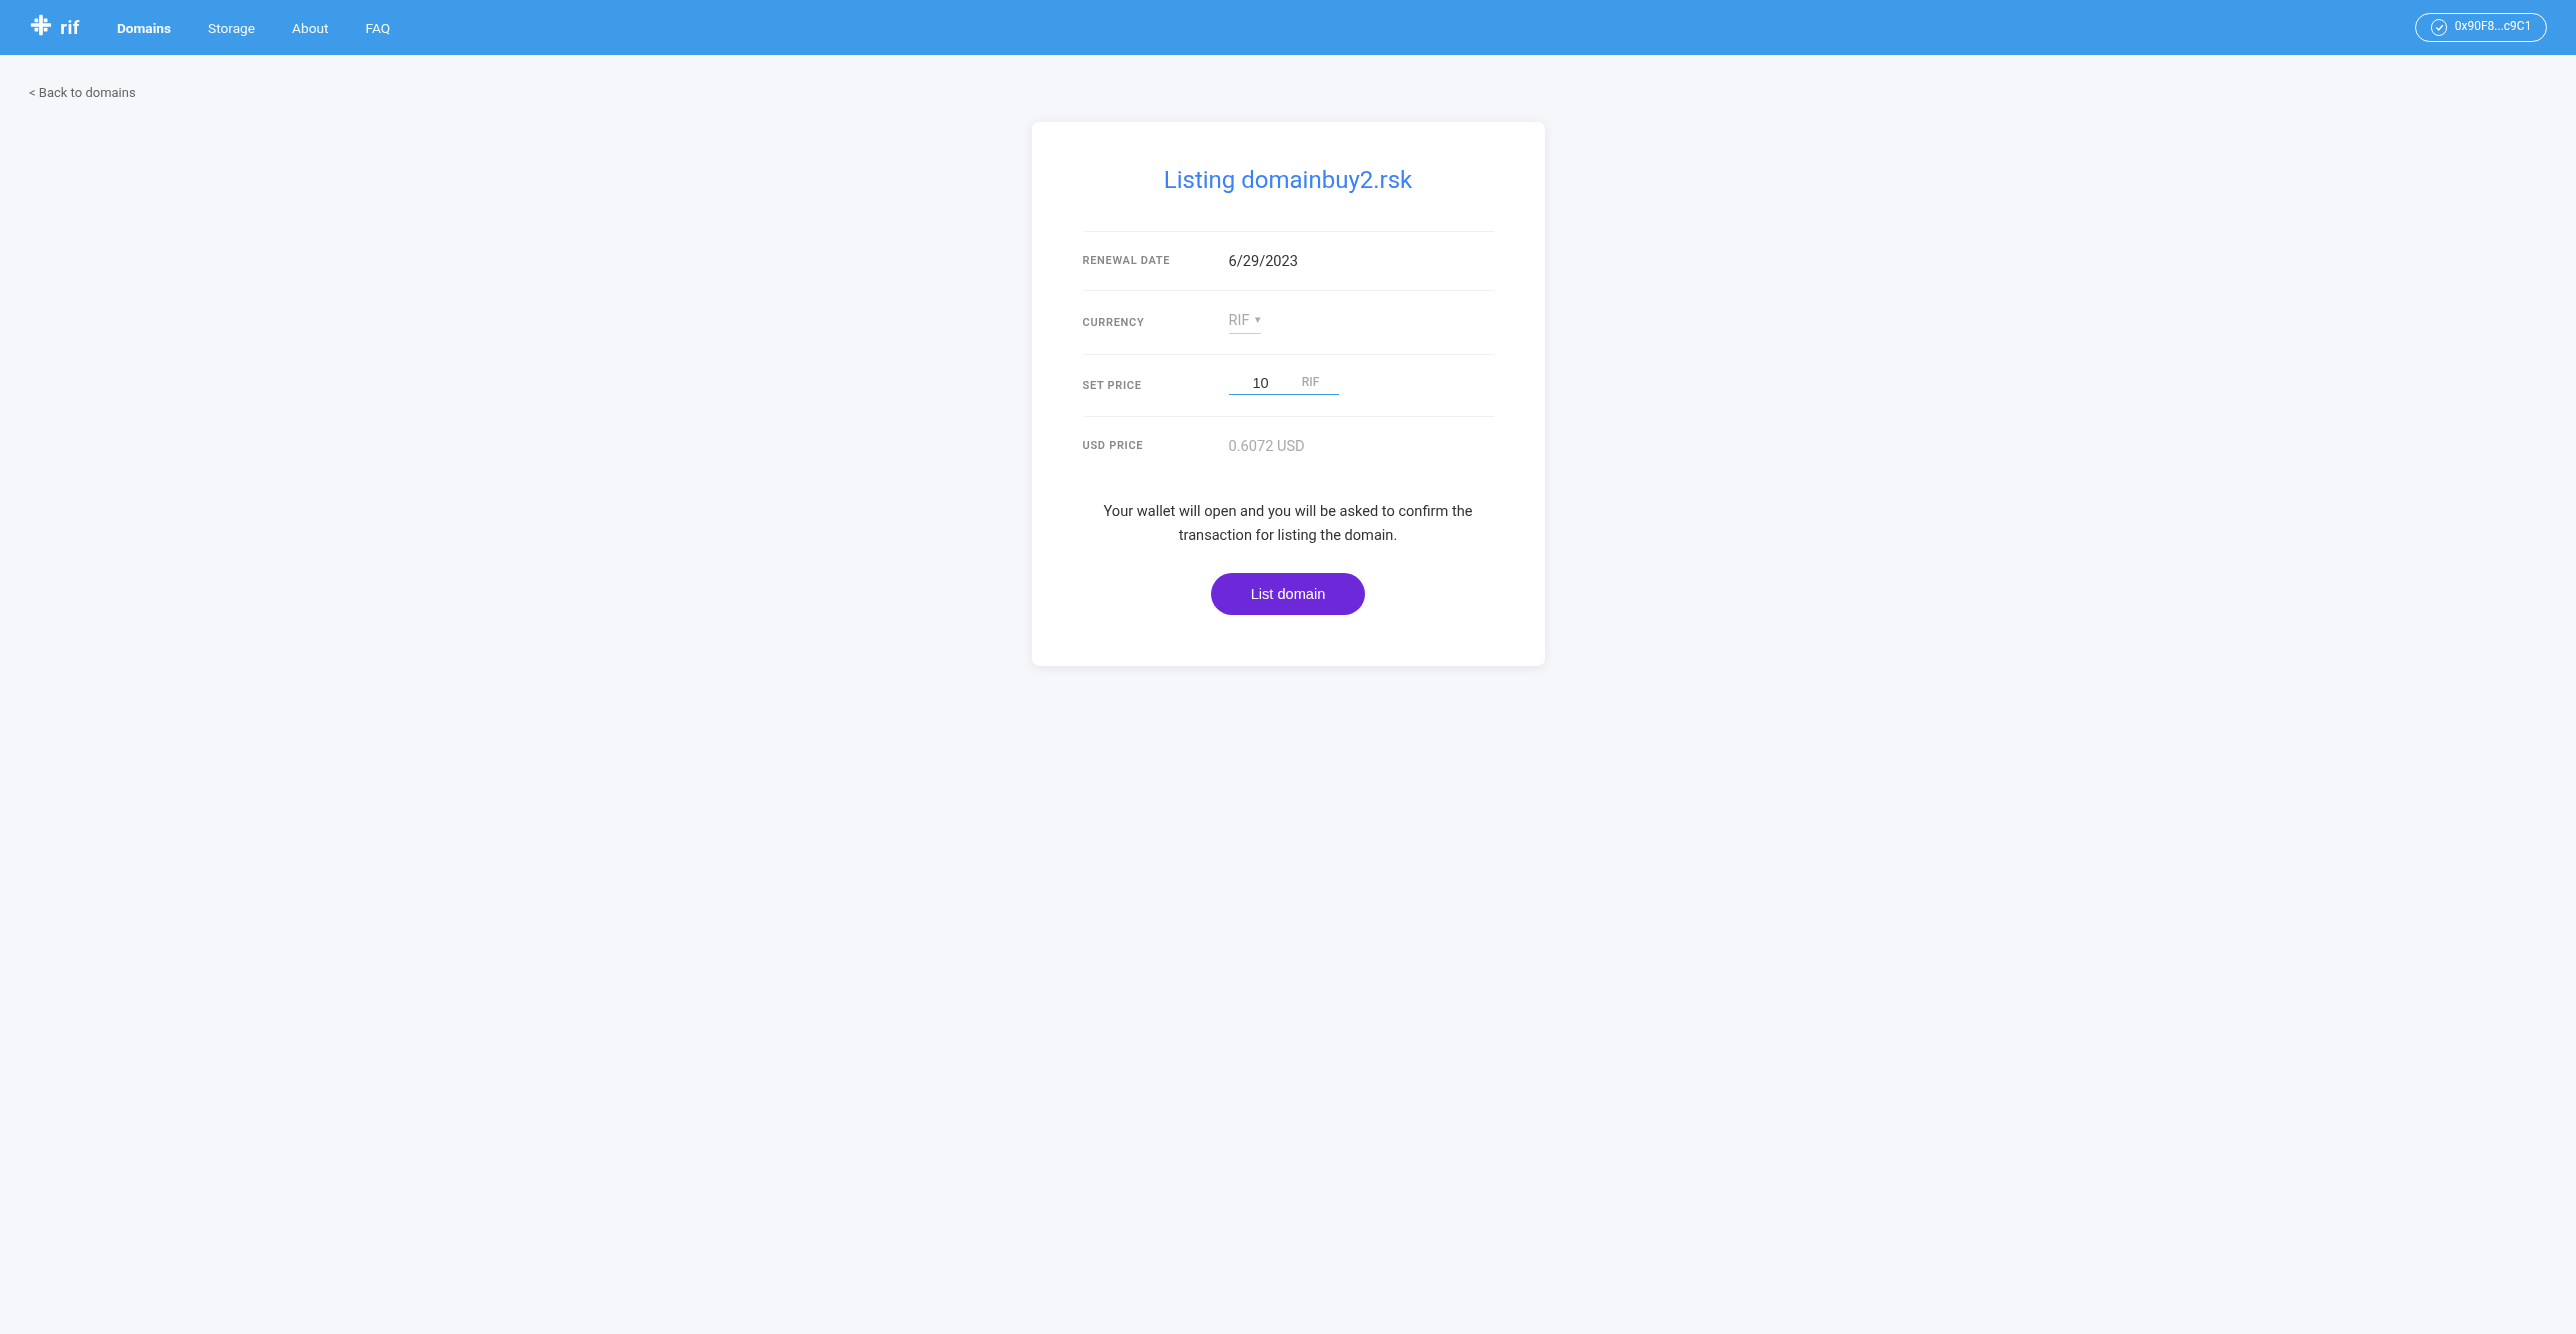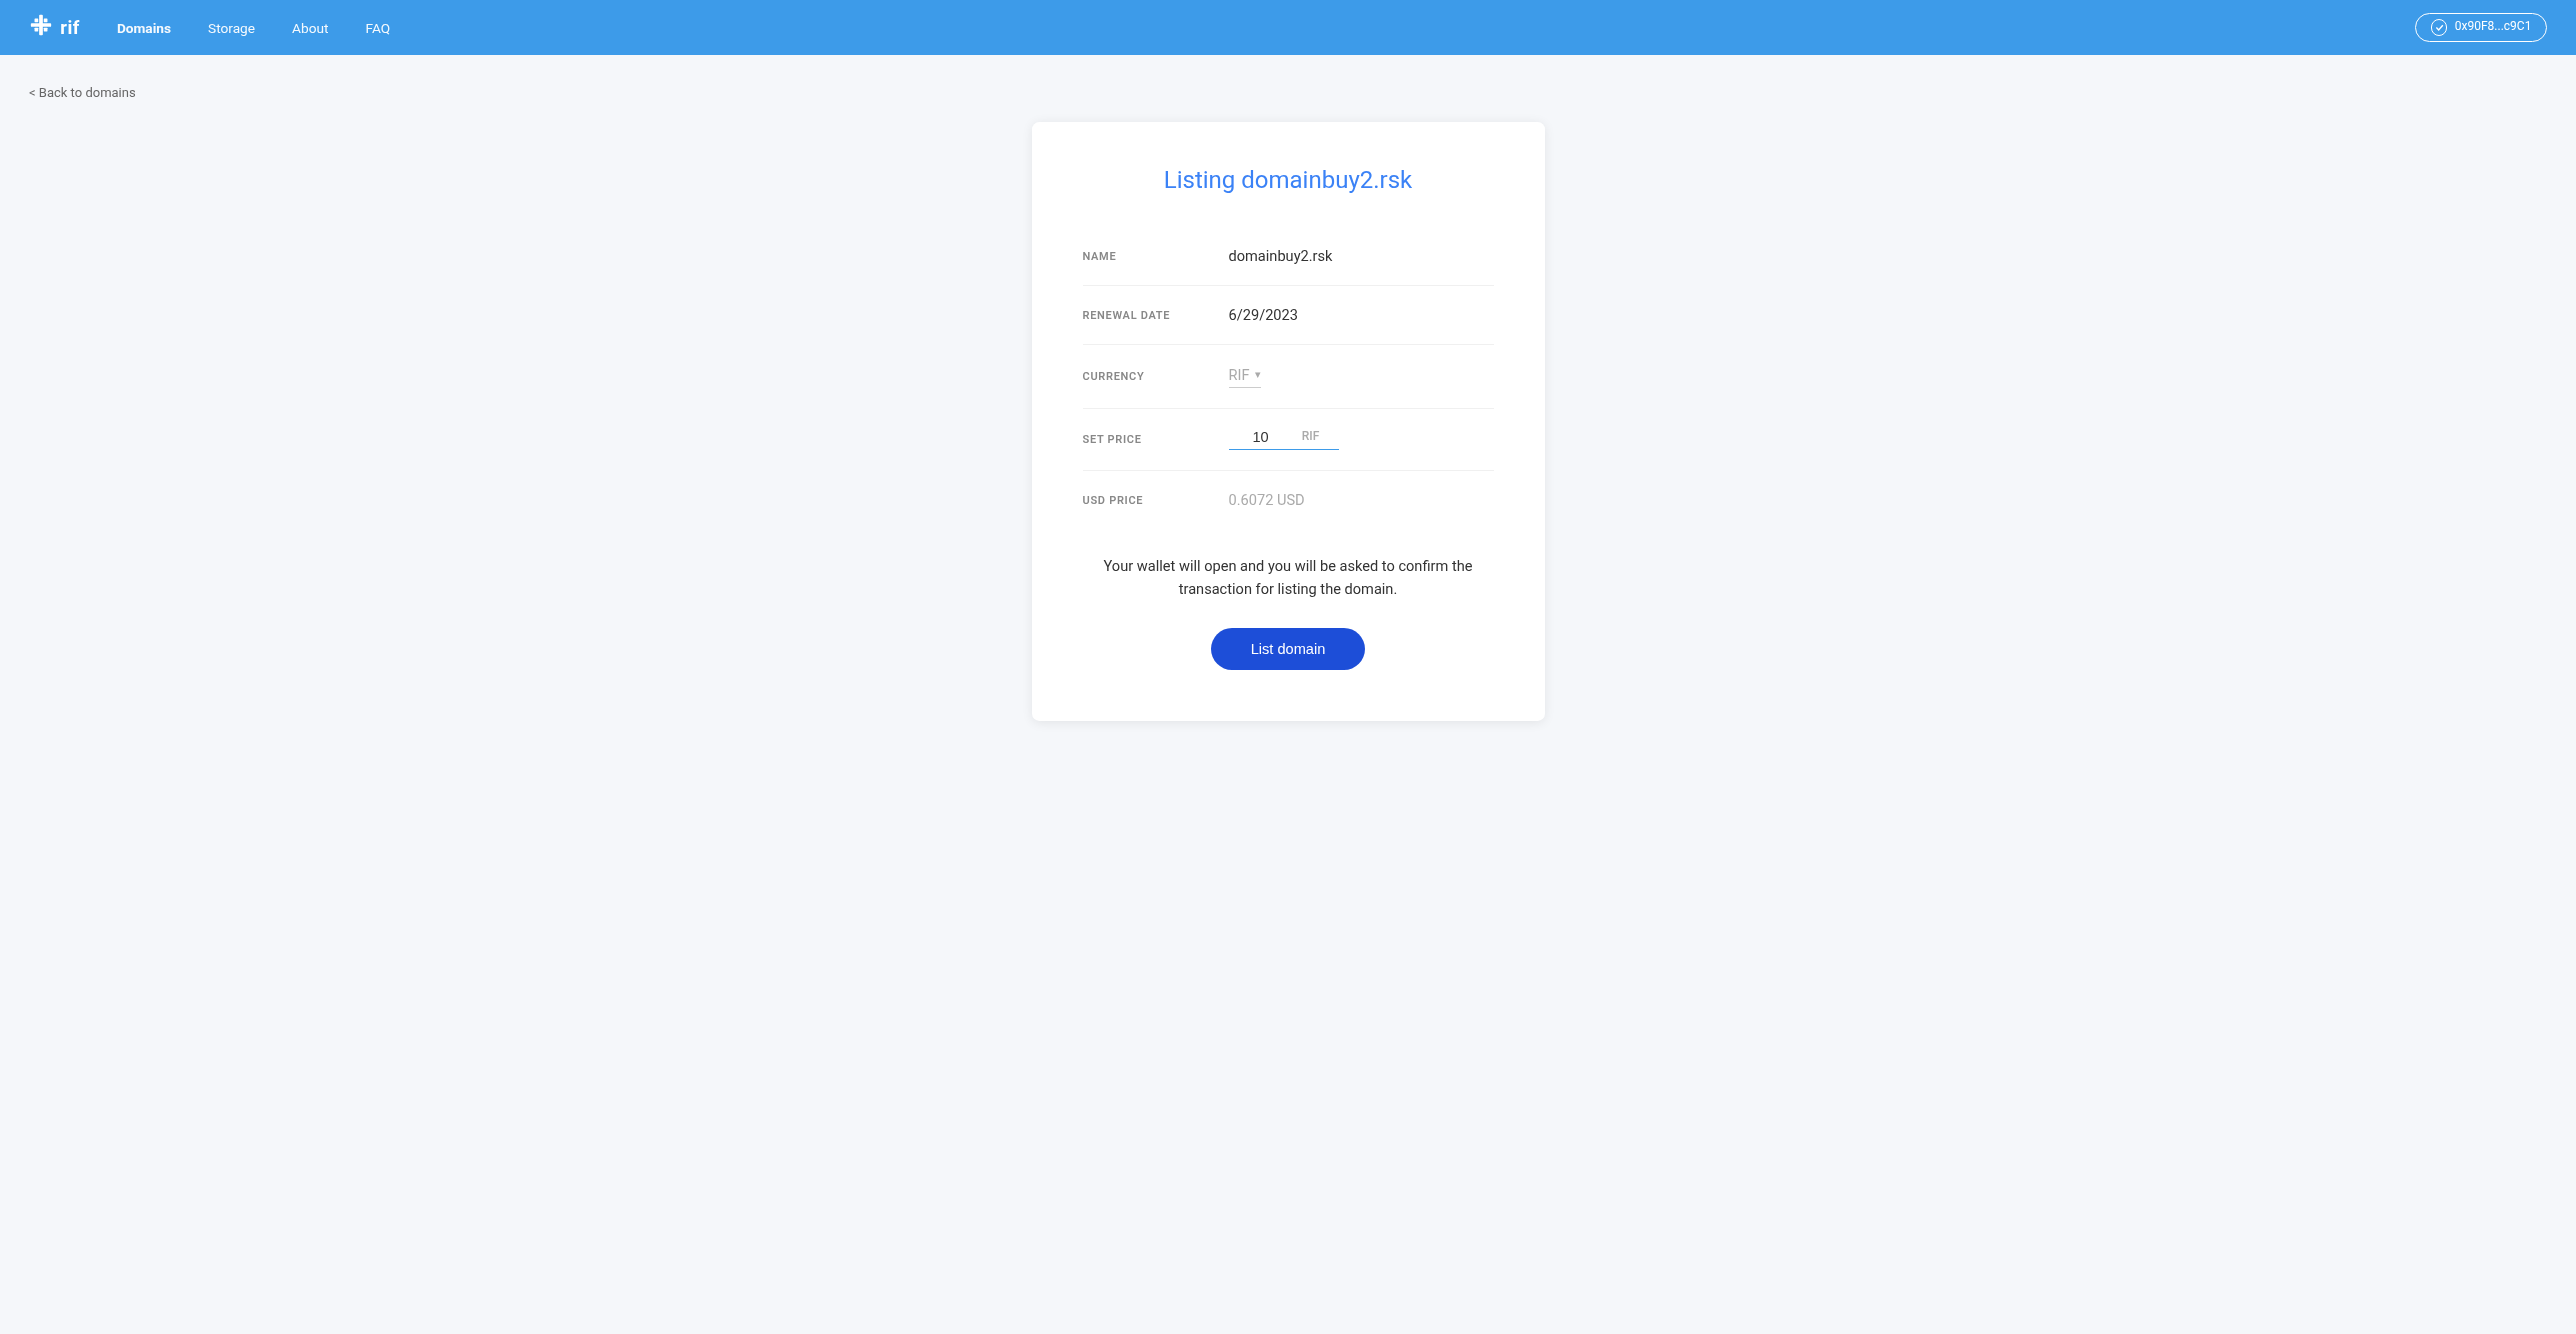--- a/index.html
+++ b/index.html
@@ -208,21 +208,21 @@
       color: #333;
       line-height: 1.6;
       margin: 29px 0 26px;
       font-weight: 400;
     }
 
     
     .list-button {
       display: block;
       margin: 0 auto;
-      background: #1d4ed8;
+      background: #6d28d9;
       color: white;
       border: none;
       border-radius: 26px;
       padding: 13px 40px;
       font-size: 14.6px;
       font-weight: 500;
       cursor: pointer;
       transition: background 0.2s;
     }
 
@@ -267,24 +267,20 @@
     <span>0x90F8...c9C1</span>
   </div>
 </nav>
 
 <main class="main-content">
   <a class="back-link">&lt; Back to domains</a>
 
   <div class="card">
     <h1 class="card-title">Listing domainbuy2.rsk</h1>
 
-    <div class="form-row">
-      <span class="form-label">NAME</span>
-      <span class="form-value">domainbuy2.rsk</span>
-    </div>
     <div class="divider"></div>
 
     <div class="form-row">
       <span class="form-label">RENEWAL DATE</span>
       <span class="form-value">6/29/2023</span>
     </div>
     <div class="divider"></div>
 
     <div class="form-row">
       <span class="form-label">CURRENCY</span>

